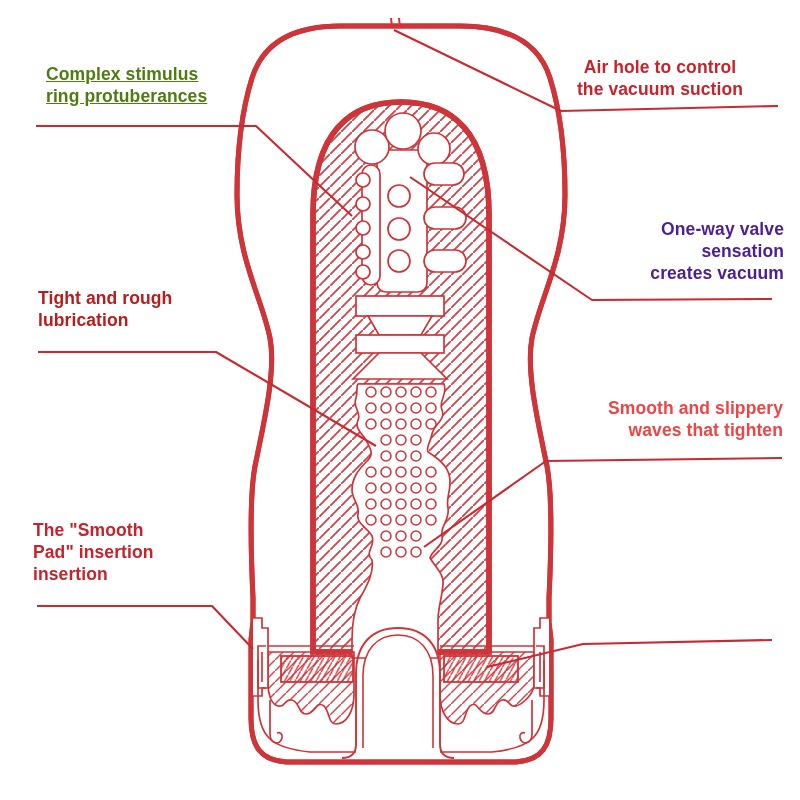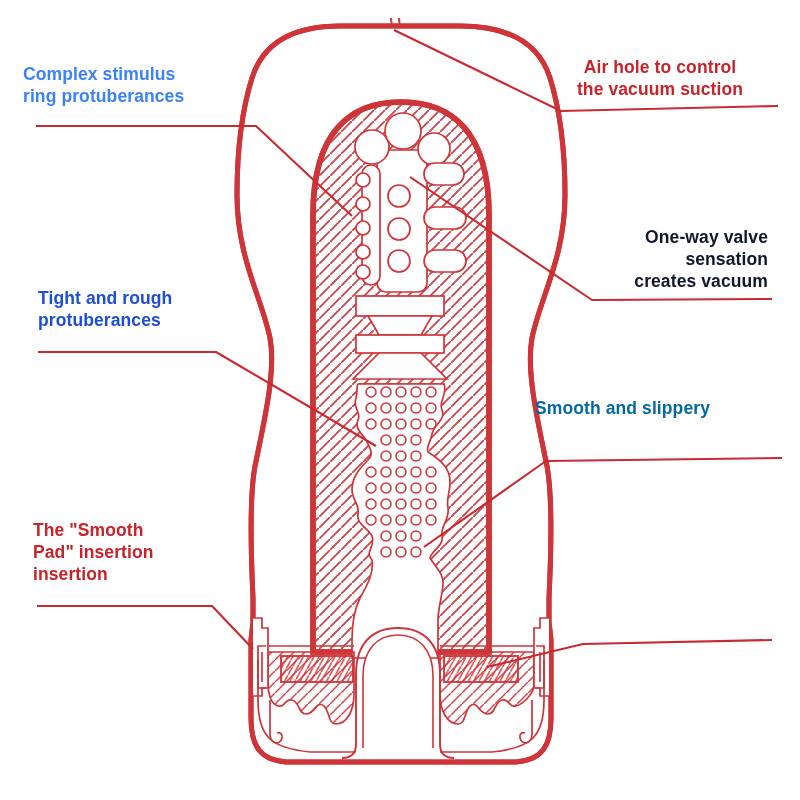--- a/index.html
+++ b/index.html
@@ -178,43 +178,44 @@
     <path d="M36,126 L256,126 L352,216"></path>
     <path d="M778,106 L561,111 L394,30"></path>
     <path d="M772,299 L592,300 L410,177"></path>
     <path d="M38,352 L216,352 L376,446"></path>
     <path d="M782,458 L546,461 L424,547"></path>
     <path d="M37,606 L212,606 L253,649"></path>
     <path d="M772,640 L583,644 L487,667"></path>
   </g>
 </svg>
 
-<div class="label" style="left:23px;top:63px;color:#3b82f6;text-align:left;">
+<div class="label" style="left:46px;top:63px;color:#4d7c0f;text-align:left;text-decoration:underline;">
   <div class="ln">Complex stimulus</div>
   <div class="ln">ring protuberances</div>
 </div>
 
 <div class="label" style="left:540px;top:56px;width:240px;color:#c8232b;text-align:center;">
   <div class="ln">Air hole to control</div>
   <div class="ln">the vacuum suction</div>
 </div>
 
-<div class="label" style="left:590px;top:218px;width:178px;color:#0f172a;text-align:right;margin-top:8px;">
+<div class="label" style="left:606px;top:218px;width:178px;color:#4c1d95;text-align:right;">
   <div class="ln">One-way valve</div>
   <div class="ln">sensation</div>
   <div class="ln">creates vacuum</div>
 </div>
 
-<div class="label" style="left:38px;top:287px;color:#1d4ed8;text-align:left;">
+<div class="label" style="left:38px;top:287px;color:#b91c1c;text-align:left;">
   <div class="ln">Tight and rough</div>
-  <div class="ln">protuberances</div>
-</div>
-
-<div class="label" style="left:535px;top:397px;width:248px;color:#0369a1;">
+  <div class="ln">lubrication</div>
+</div>
+
+<div class="label" style="left:535px;top:397px;width:248px;color:#ef4444;text-align:right;">
   <div class="ln">Smooth and slippery</div>
+  <div class="ln">waves that tighten</div>
 </div>
 
 <div class="label" style="left:33px;top:519px;color:#c8232b;text-align:left;">
   <div class="ln">The "Smooth</div>
   <div class="ln">Pad" insertion</div>
   <div class="ln">insertion</div>
 </div>
 
 
 </div>

